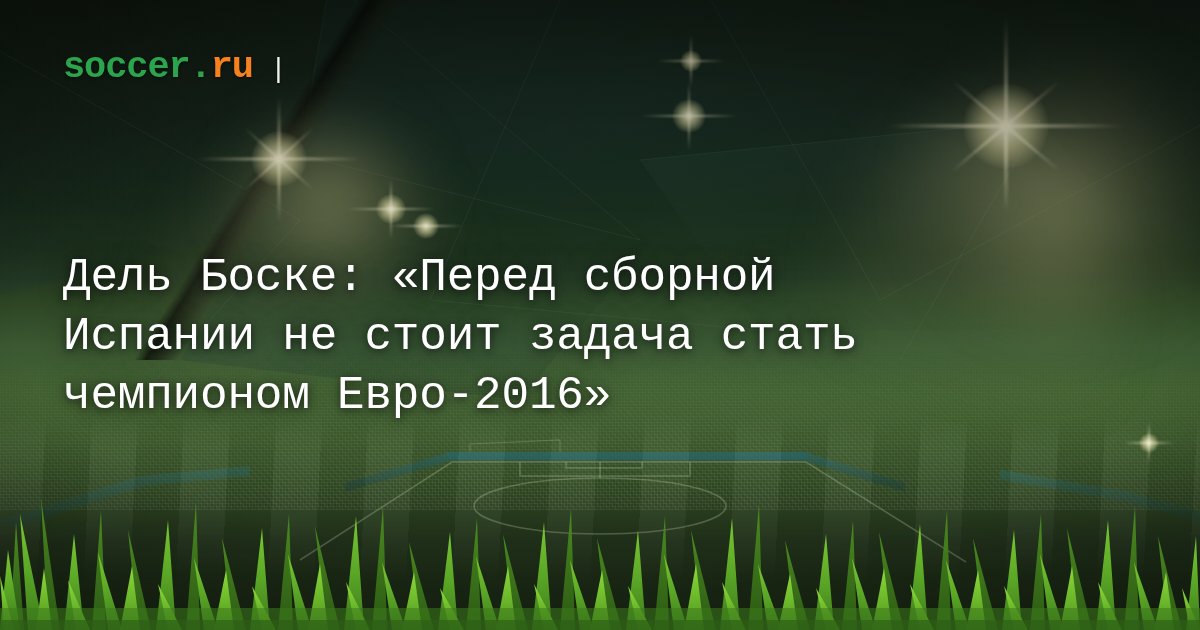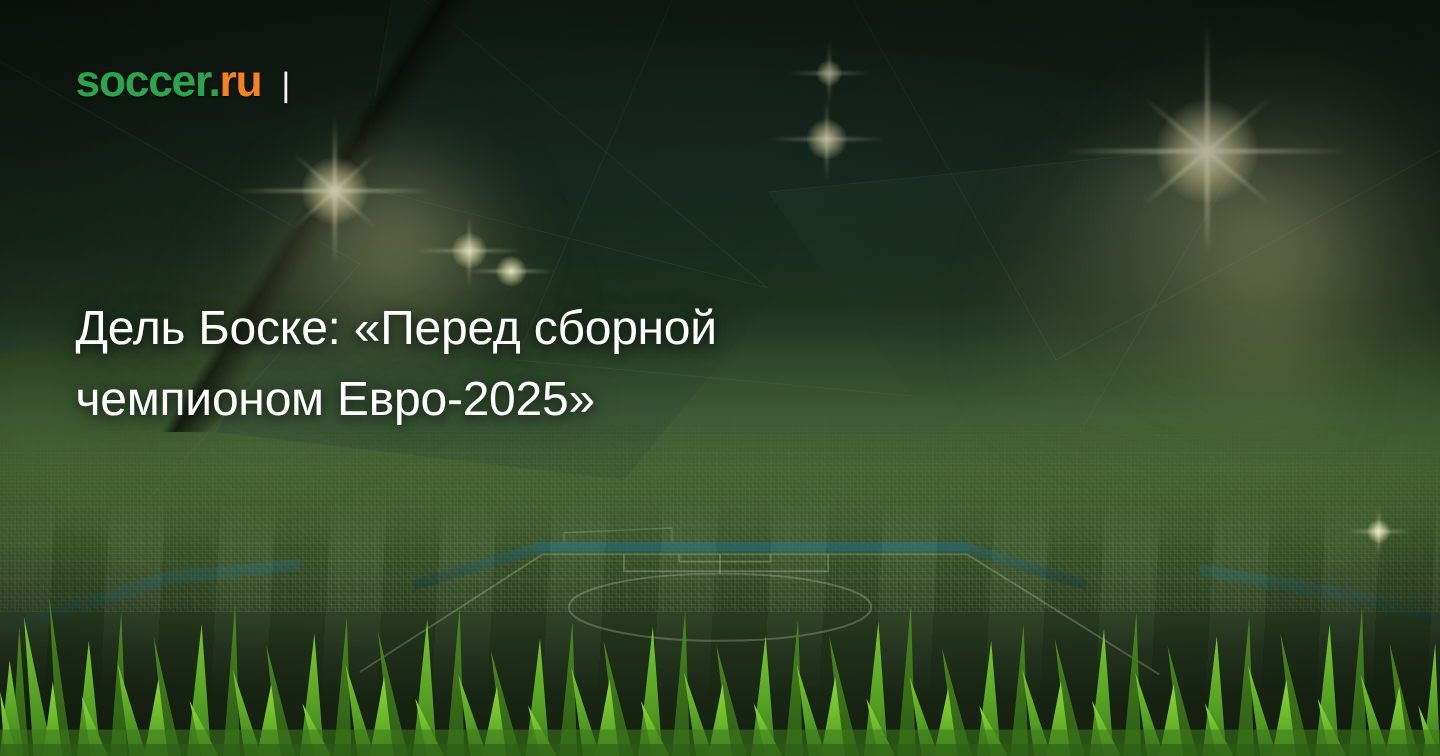--- a/index.html
+++ b/index.html
@@ -117,21 +117,21 @@
     background:
       radial-gradient(115% 86% at 50% 52%, rgba(0,0,0,0) 42%, rgba(0,0,0,.46) 86%, rgba(0,0,0,.70) 100%),
       linear-gradient(to bottom, rgba(0,0,0,.40) 0%, rgba(0,0,0,.16) 28%, rgba(0,0,0,0) 46%);
   }
 
   
   .grass { bottom: 0; top: auto; height: 150px; }
   .grass svg { width: 100%; height: 150px; display: block; }
 
   
-  .content { position: absolute; inset: 0; }
+  .content { position: absolute; inset: 0; font-family: Liberation Mono, monospace; }
 
   #brandbar {
     position: absolute;
     left: 63px;
     top: 49px;
     display: flex;
     align-items: baseline;
     white-space: nowrap;
   }
   .logo {
@@ -163,21 +163,21 @@
     line-height: 1;
     text-shadow: 0 1px 4px rgba(0,0,0,.6);
   }
 
   #headline {
     position: absolute;
     left: 63px;
     top: 218px;
     width: 905px;
     color: #ffffff;
-    font-size: 40px;
+    font-size: 46px;
     font-weight: 400;
     line-height: 59px;
     letter-spacing: -.2px;
     text-shadow: 0 2px 9px rgba(0,0,0,.62), 0 0 26px rgba(0,0,0,.38);
   }
   #headline .hl-line { display: block; white-space: pre; }
 </style>
 </head>
 <body>
 
@@ -441,17 +441,18 @@
 
   <div class="content">
 
     <div id="brandbar">
       <div class="logo"><span class="logo-soccer">soccer</span><span class="logo-dot">.</span><span class="logo-ru">ru</span></div>
       <div class="divider">|</div>
     </div>
 
     <h1 id="headline">
       <span class="hl-line">Дель Боске: «Перед сборной</span>
-      <span class="hl-line">чемпионом Евро-2025»</span>
+      <span class="hl-line">Испании не стоит задача стать</span>
+      <span class="hl-line">чемпионом Евро-2016»</span>
     </h1>
 
   </div>
 </div>
 
 </body></html>

